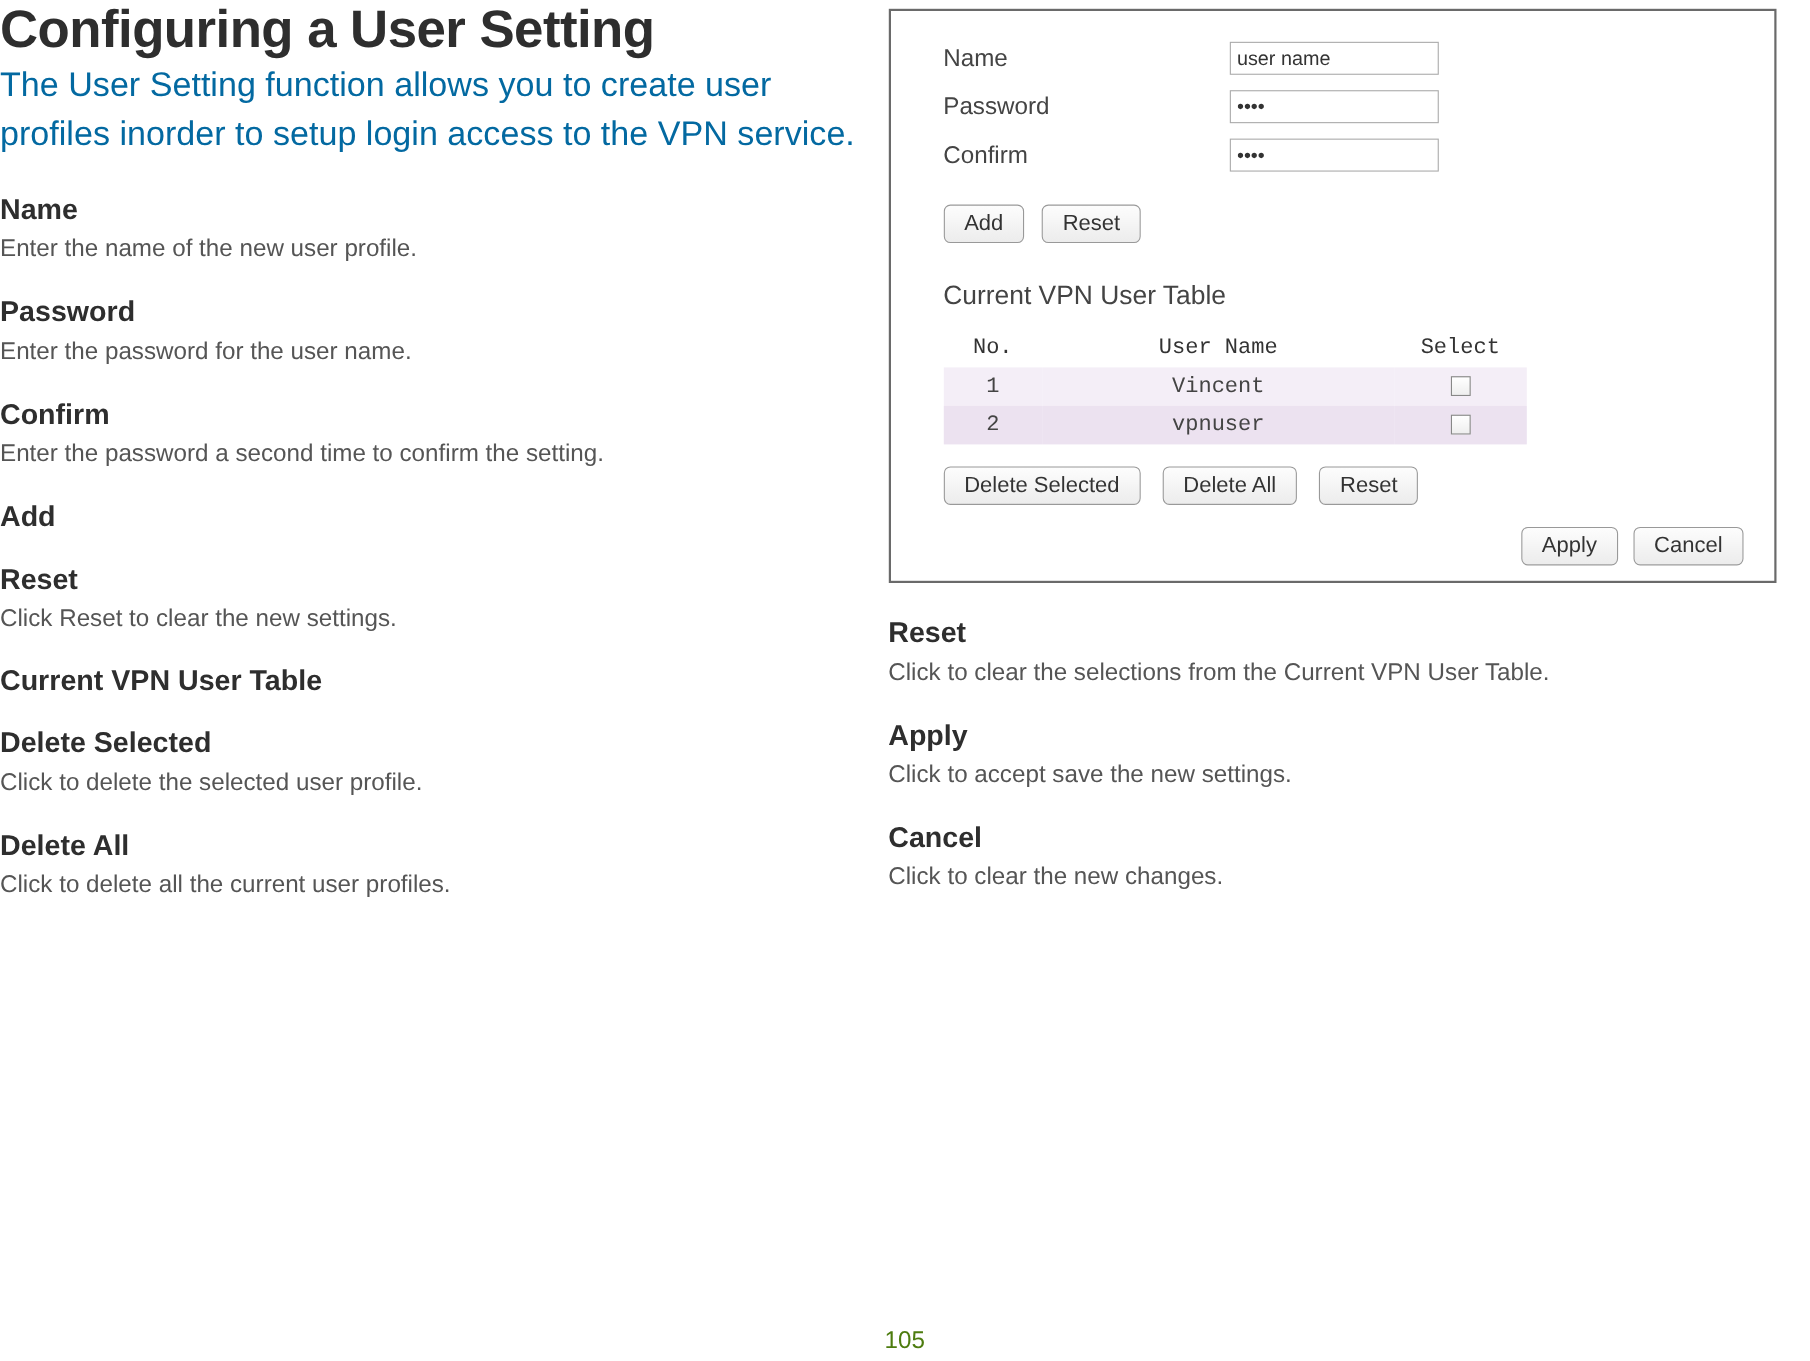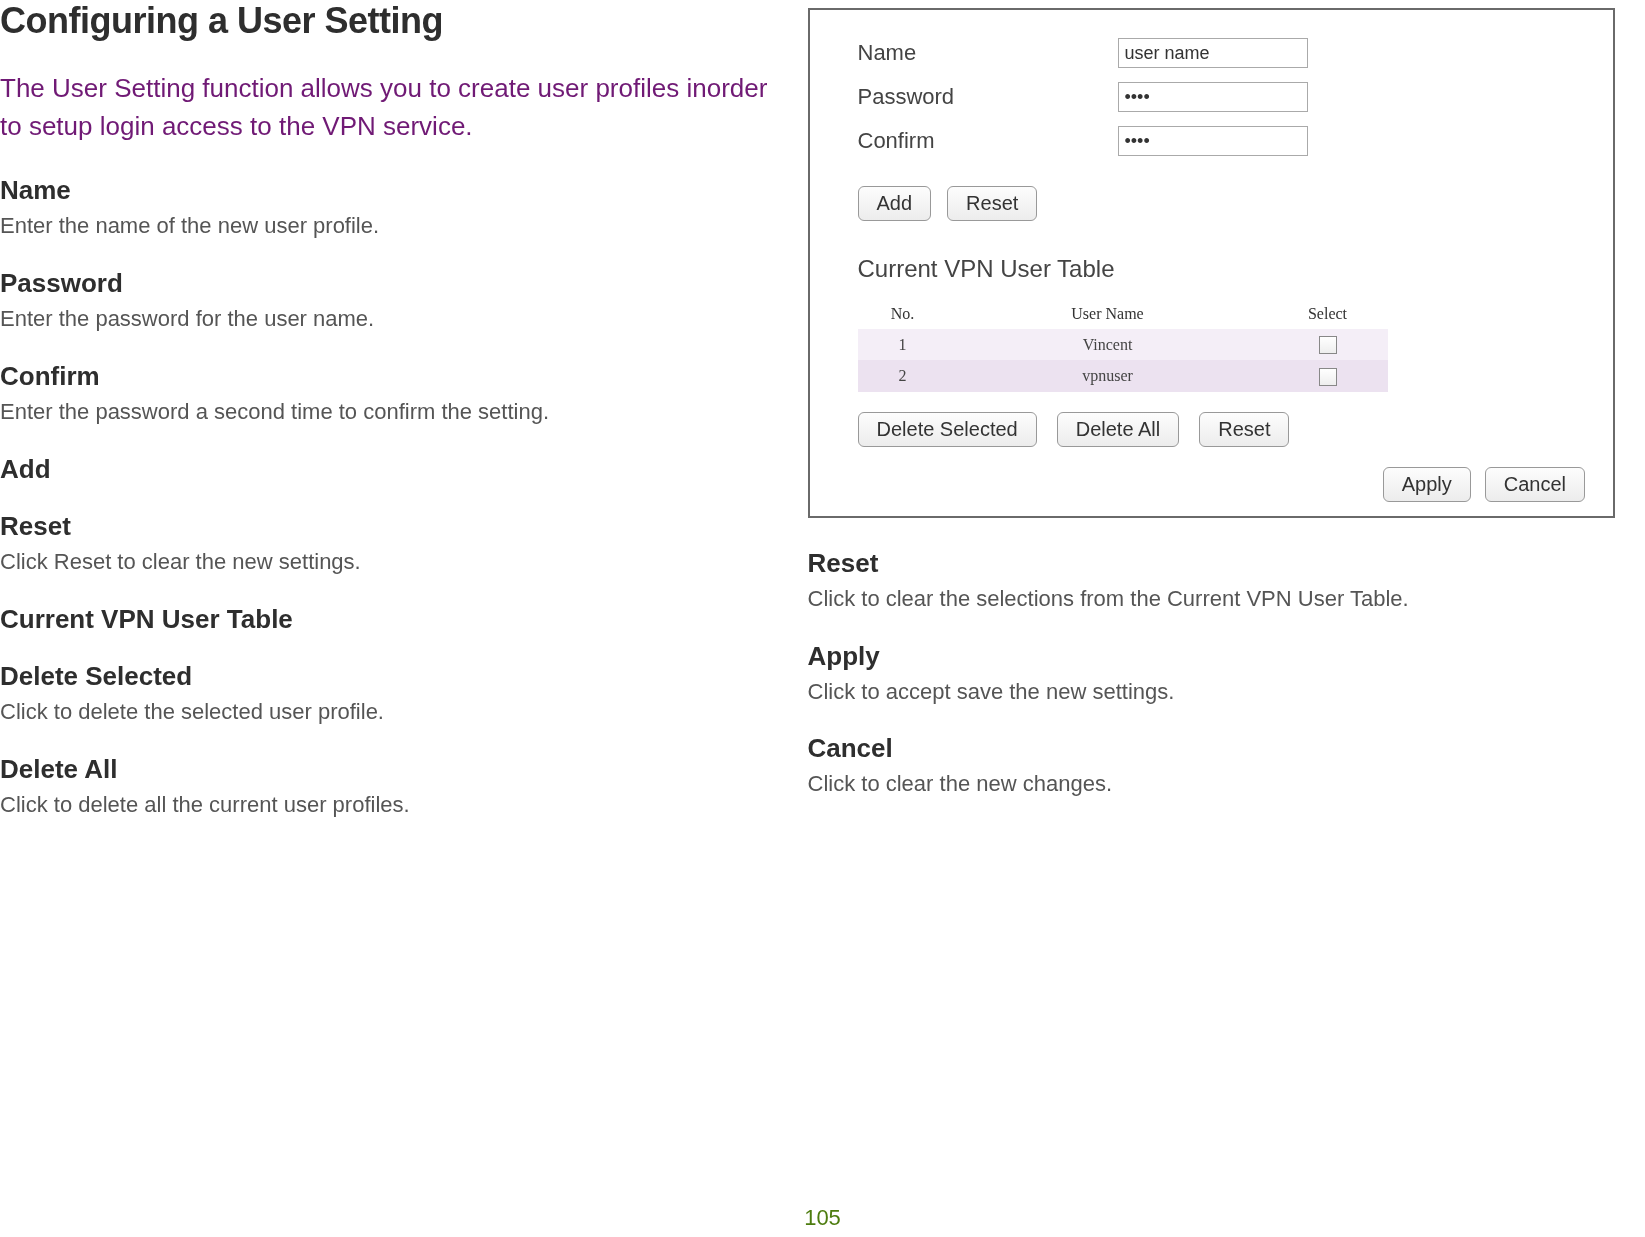--- a/index.html
+++ b/index.html
@@ -19,30 +19,30 @@
   }
   .left-column {
     width: 50%;
     padding-right: 30px;
   }
   .right-column {
     width: 50%;
     padding-top: 8px;
   }
   h1.page-title {
-    font-size: 36px;
+    font-size: 48px;
     font-weight: 700;
     color: #2e2e2e;
-    margin-bottom: 28px;
+    margin-bottom: 0;
     letter-spacing: -0.5px;
   }
   .intro {
-    font-size: 26px;
+    font-size: 31px;
     line-height: 1.45;
-    color: #701a75;
+    color: #0369a1;
     margin-bottom: 30px;
   }
   .item-label {
     font-size: 26px;
     font-weight: 700;
     color: #2e2e2e;
     margin-top: 26px;
     margin-bottom: 4px;
   }
   .item-desc {
@@ -97,22 +97,22 @@
   .table-title {
     font-family: Arial, sans-serif;
     font-size: 24px;
     color: #444;
     margin-top: 34px;
     margin-bottom: 8px;
   }
   table.vpn-table {
     width: 530px;
     border-collapse: collapse;
-    font-family: Liberation Serif, serif;
-    font-size: 16px;
+    font-family: Liberation Mono, monospace;
+    font-size: 20px;
     margin-top: 16px;
   }
   table.vpn-table th {
     font-weight: 400;
     color: #333;
     padding: 6px 0;
     text-align: center;
     background: #fff;
   }
   table.vpn-table td {

